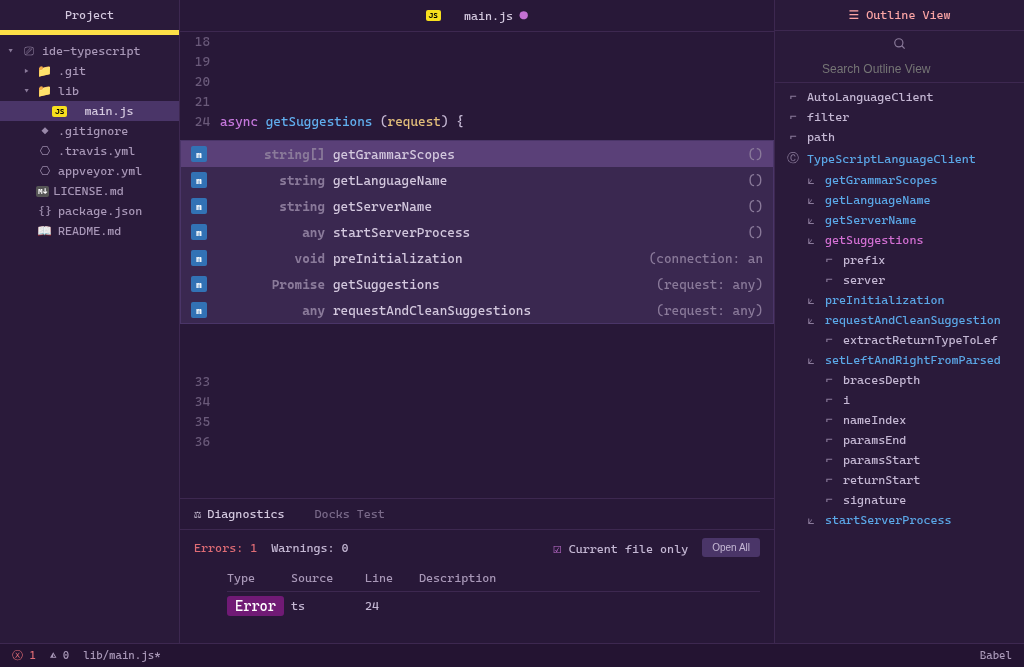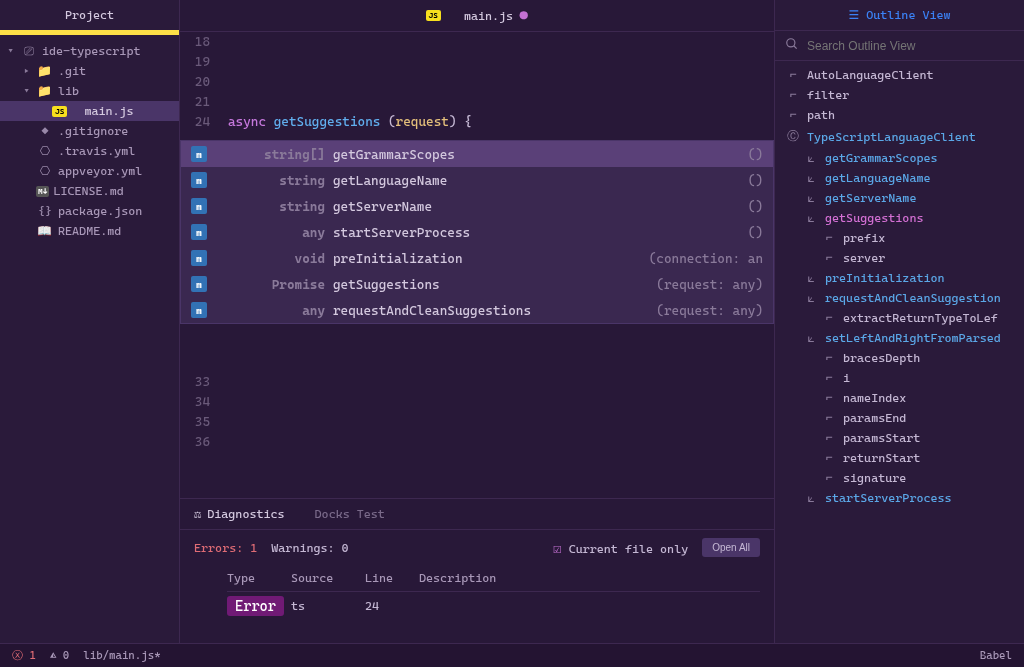--- a/index.html
+++ b/index.html
@@ -102,21 +102,20 @@
       color: #d4c9df;
       gap: 6px;
     }
     .tab .dot { color: #c470d4; font-size: 16px; line-height: 1; }
     .editor {
       flex: 1;
       display: flex;
       position: relative;
       overflow: hidden;
       font-size: 13px;
-      gap: 8px;
     }
     .gutter {
       width: 40px;
       text-align: right;
       padding-right: 10px;
       color: #6a5a7a;
       background: #281838;
     }
     .gutter div, .code-line { height: 20px; line-height: 20px; }
     .code {
@@ -178,30 +177,31 @@
       background: #2a1a3a;
       border-left: 1px solid #3d2850;
       display: flex;
       flex-direction: column;
       overflow: hidden;
     }
     .outline-title {
       text-align: center;
       padding: 8px;
       font-size: 12px;
-      color: #3b82f6;
+      color: #fca5a5;
       border-bottom: 1px solid #3d2850;
     }
     .outline-title::before { content: "☰ "; }
     .outline-search {
       display: flex;
       align-items: center;
       padding: 6px 10px;
       gap: 8px;
       border-bottom: 1px solid #3d2850;
+      flex-direction: column;
     }
     .outline-search input {
       flex: 1;
       background: transparent;
       border: none;
       color: #c5b8d4;
       font-size: 12px;
       outline: none;
     }
     .outline-list { flex: 1; overflow-y: auto; padding: 4px 0; }

